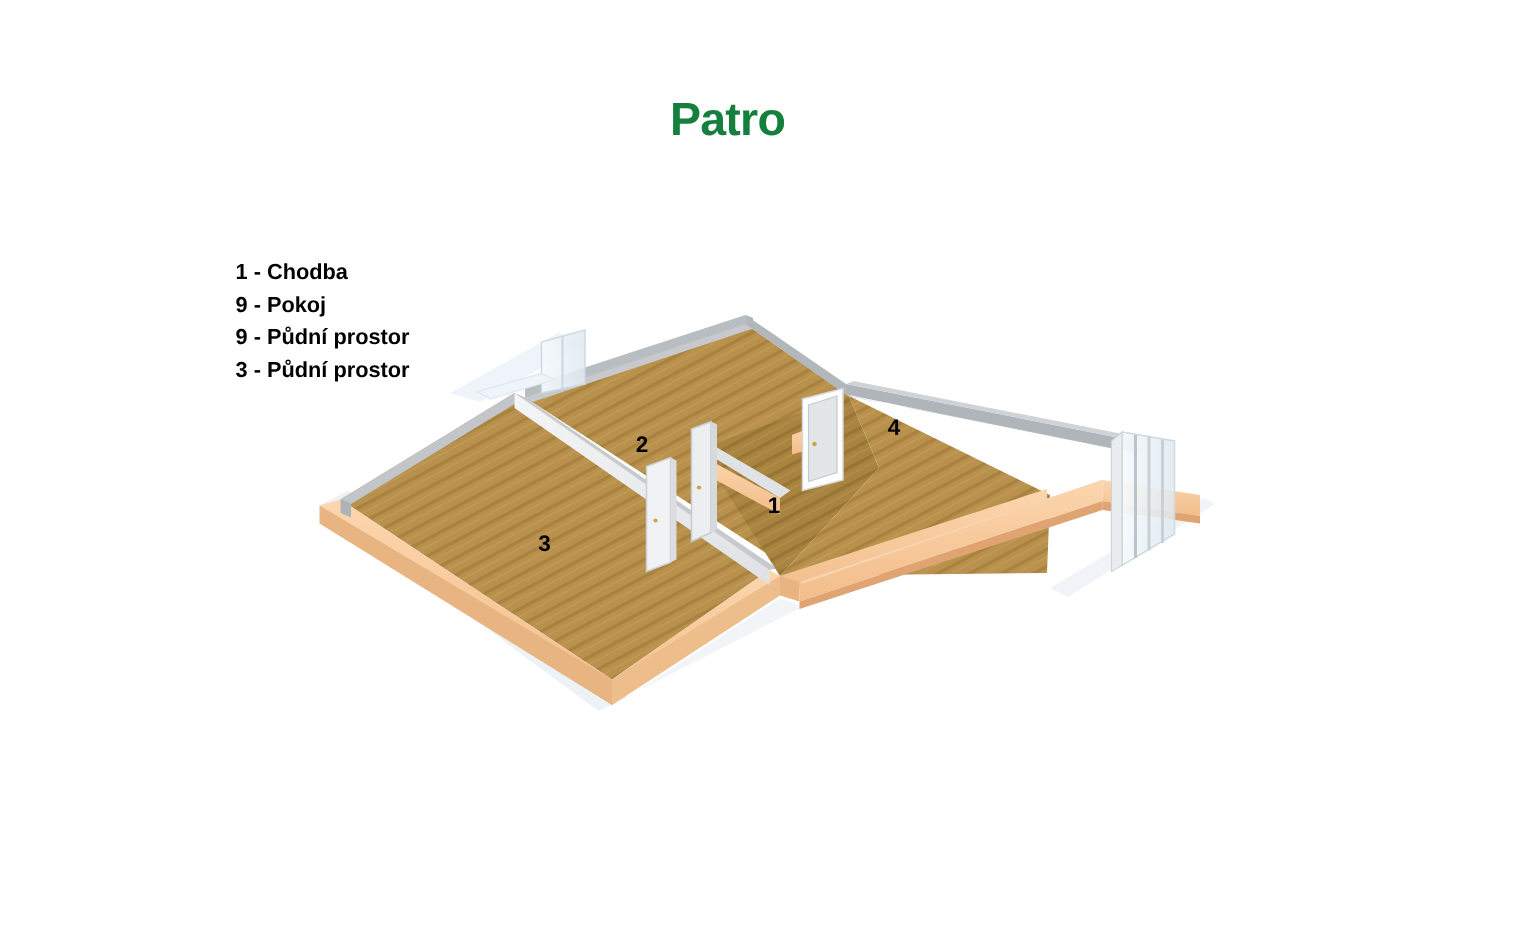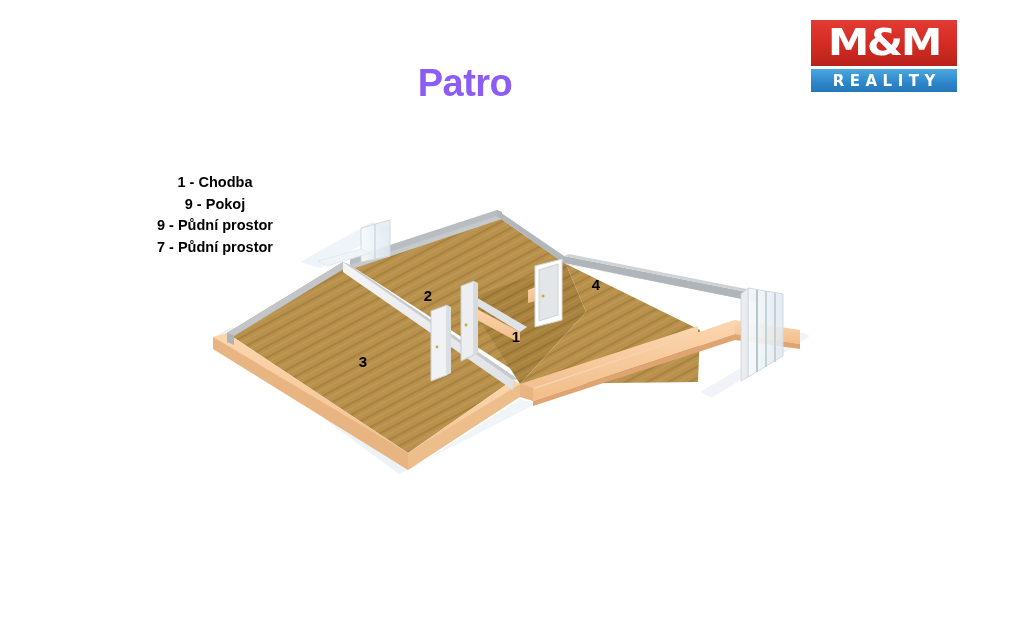--- a/index.html
+++ b/index.html
@@ -19,39 +19,40 @@
     overflow: hidden;
   }
 
   
   #plan-title {
     position: absolute;
     left: 0;
     top: 62px;
     width: 930px;
     text-align: center;
-    font-size: 38px;
-    font-weight: bold;
-    color: #8b5cf6;
+    font-size: 31px;
+    font-weight: bold;
+    color: #15803d;
     letter-spacing: -0.5px;
     font-family: "Liberation Sans", sans-serif;
+    padding-left: 20px;
   }
 
   
   #legend {
     position: absolute;
     left: 157px;
     top: 172px;
     font-size: 14.5px;
     font-weight: bold;
     color: #000000;
     line-height: 21.5px;
     white-space: nowrap;
   }
-  .legend-row { display: block; text-align: center; }
+  .legend-row { display: block; }
 
   
   #logo {
     position: absolute;
     left: 811px;
     top: 20px;
     width: 146px;
     height: 74px;
   }
   #logo-mark {
@@ -111,31 +112,23 @@
 <body>
 
 <div id="page">
 
   <div id="plan-title">Patro</div>
 
   <div id="legend">
     <span class="legend-row">1 - Chodba</span>
     <span class="legend-row">9 - Pokoj</span>
     <span class="legend-row">9 - Půdní prostor</span>
-    <span class="legend-row">7 - Půdní prostor</span>
+    <span class="legend-row">3 - Půdní prostor</span>
   </div>
 
-  <div id="logo">
-    <div id="logo-mark">
-      <span id="logo-mark-text">M&amp;M</span>
-    </div>
-    <div id="logo-sub">
-      <span id="logo-sub-text">REALITY</span>
-    </div>
-  </div>
 
   <svg id="plan" viewBox="0 0 1024 620">
     <defs>
 
       <pattern id="woodPat" width="10" height="10" patternUnits="userSpaceOnUse" patternTransform="rotate(-28)">
         <rect width="10" height="10" fill="#b8914c"></rect>
         <rect width="10" height="2.2" y="0" fill="#a9823f"></rect>
         <rect width="10" height="1.1" y="5" fill="#c29a55"></rect>
       </pattern>
       <pattern id="woodPatDark" width="10" height="10" patternUnits="userSpaceOnUse" patternTransform="rotate(-28)">

